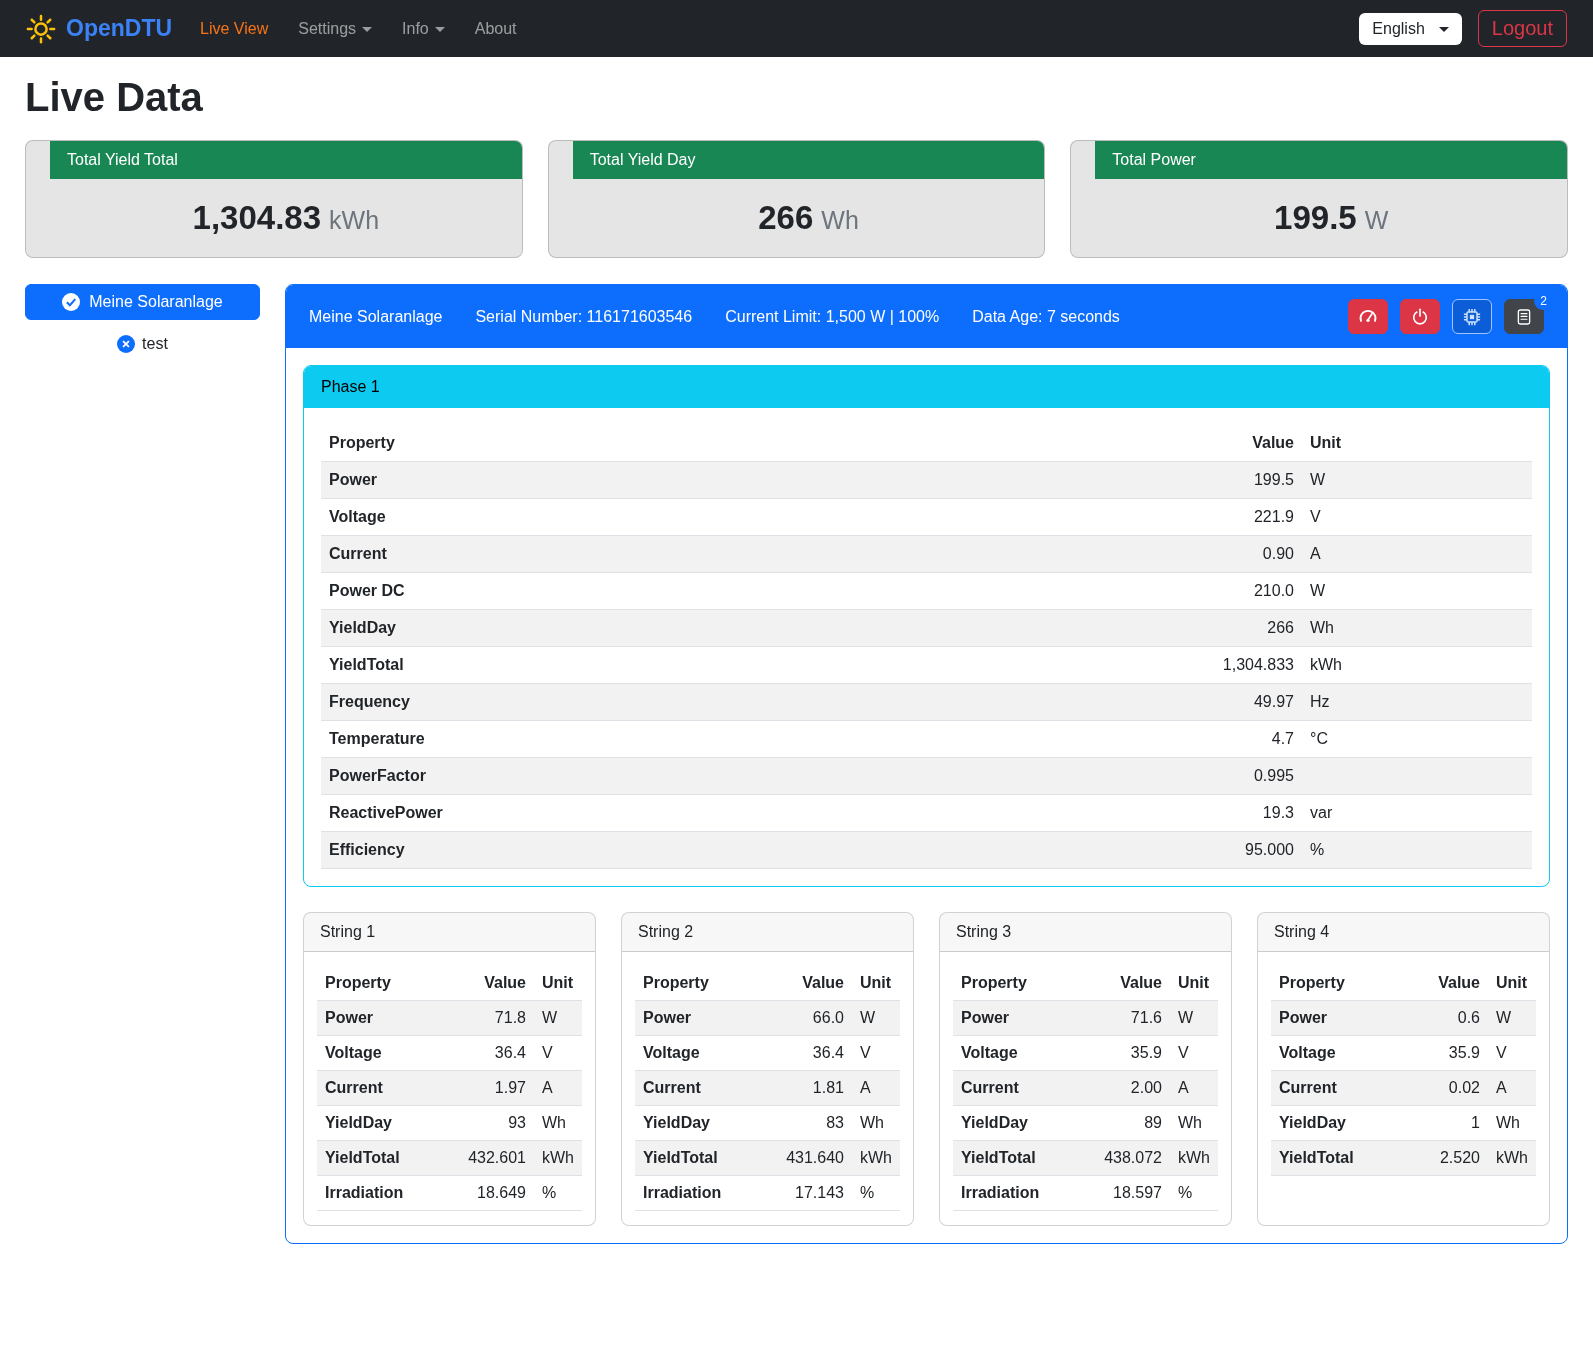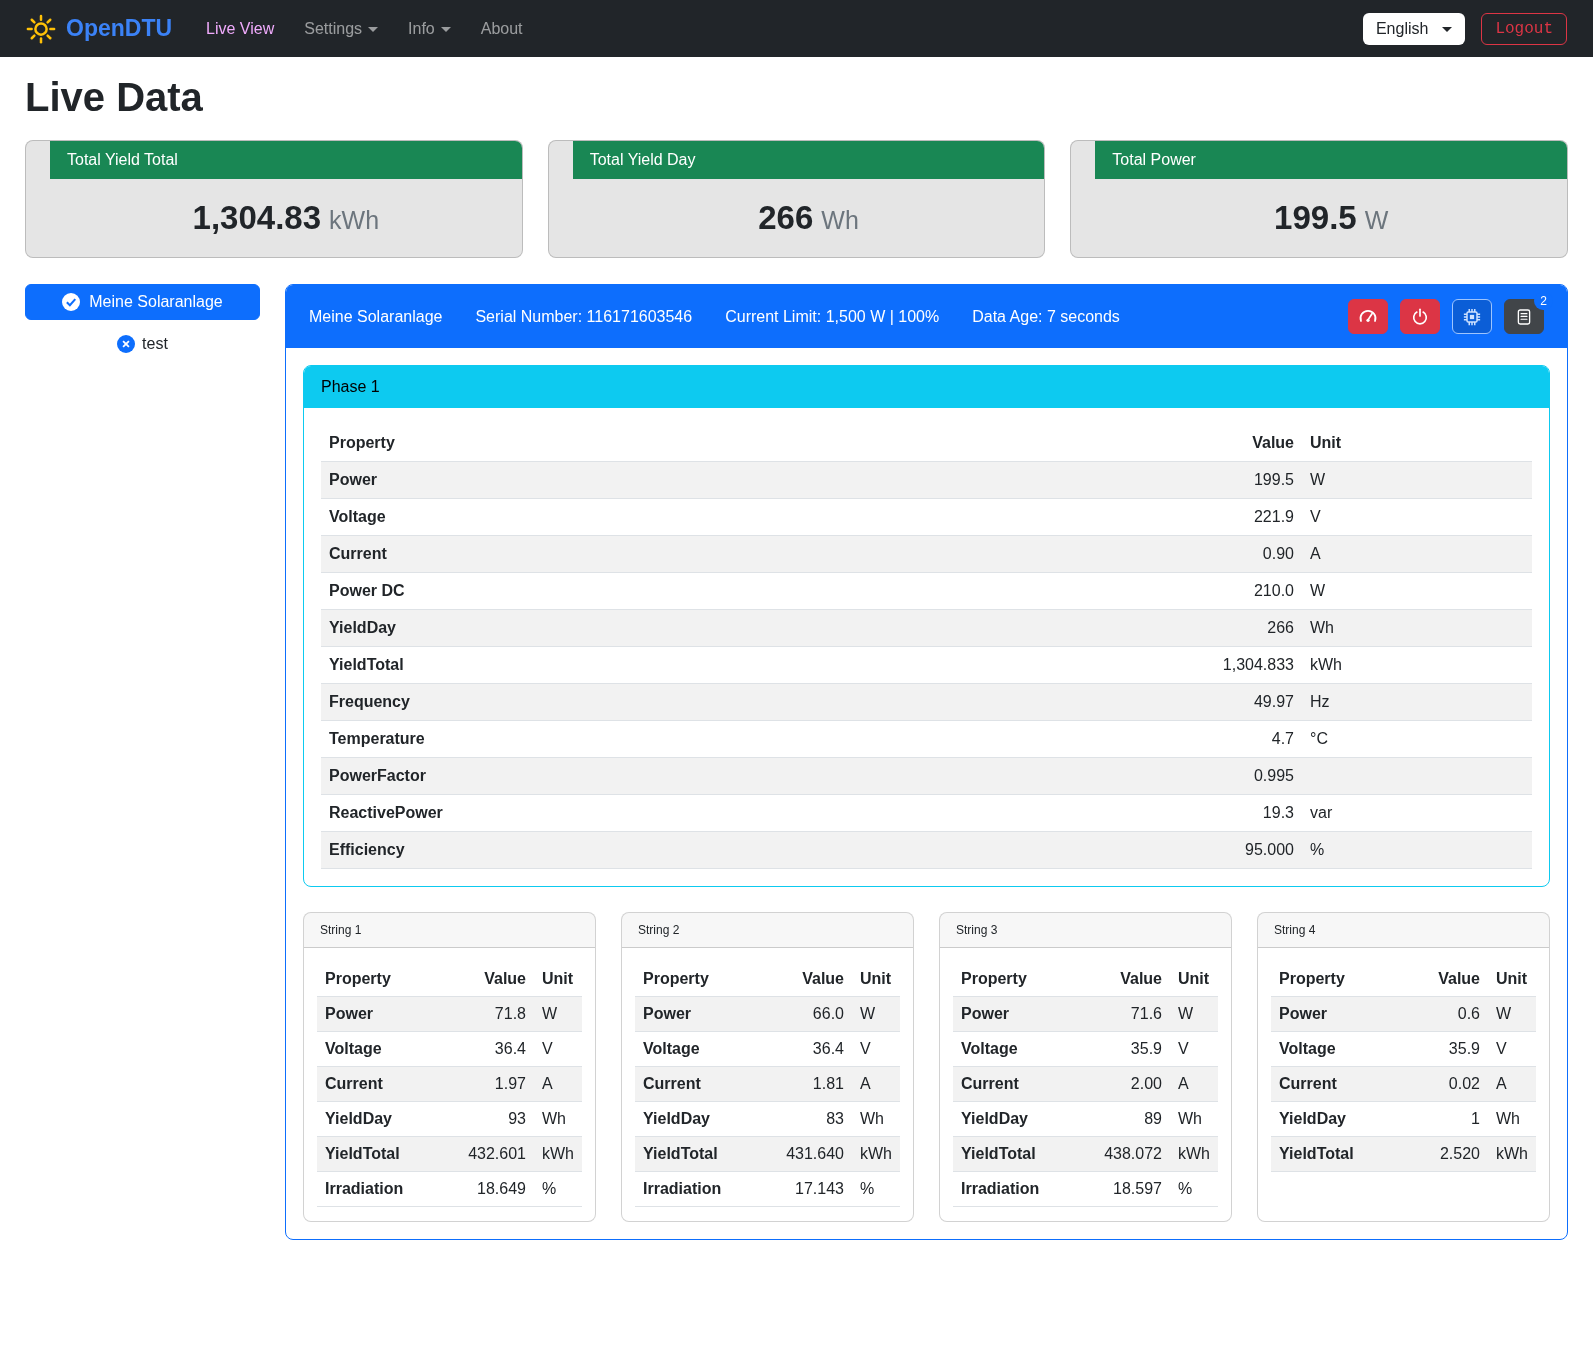--- a/index.html
+++ b/index.html
@@ -12,32 +12,32 @@
 
   
   .navbar {
     height: 57px; background: #212529;
     display: flex; align-items: center;
     padding: 0 26px;
   }
   .brand { display:flex; align-items:center; gap:10px; color:#3b82f6; font-size:23px; font-weight:700; cursor:pointer; }
   .nav-links { display:flex; align-items:center; gap:30px; margin-left:28px; }
   .nav-link { font-size:16px; color:rgba(255,255,255,.55); cursor:pointer; display:flex; align-items:center; gap:6px; }
-  .nav-link.active { color:#f0abfc;margin-left:6px; }
+  .nav-link.active { color:#f97316; }
   .caret-down { width:0; height:0; border-left:5px solid transparent; border-right:5px solid transparent; border-top:5px solid rgba(255,255,255,.55); margin-top:2px; }
   .nav-right { margin-left:auto; display:flex; align-items:center; gap:16px; }
   .lang-select {
     background:#fff; color:#212529; border-radius:6px; padding:7px 13px;
     font-size:16px; display:flex; align-items:center; gap:14px; cursor:pointer;margin-left:28px;
   }
   .caret-dark { width:0; height:0; border-left:5px solid transparent; border-right:5px solid transparent; border-top:5px solid #212529; margin-top:2px; }
   .logout-btn {
     background:transparent; border:1px solid #dc3545; color:#dc3545;
-    font-size:16px; padding:6px 13px; border-radius:6px; cursor:pointer;
-    font-family:Liberation Mono, monospace;
+    font-size:20px; padding:6px 13px; border-radius:6px; cursor:pointer;
+    font-family:Liberation Sans, sans-serif;
   }
 
   
   .container { padding: 0 25px; }
   .page-title { font-size:40px; font-weight:600; margin:18px 0 20px; }
 
   
   .summary-row { display:flex; gap:25px; margin-bottom:26px; }
   .summary-card { flex:1; border:1px solid rgba(0,0,0,.175); border-radius:8px; overflow:hidden; background:#e5e5e5;padding-left:24px; }
   .summary-header { background:#198754; color:#fff; font-size:16px; padding:10px 17px; }
@@ -89,21 +89,21 @@
   th.value, td.value { text-align:right; }
   td.property { font-weight:700; }
   tbody tr:nth-child(odd) { background:rgba(0,0,0,.05); }
   .phase-table th.unit, .phase-table td.unit { width:230px; }
   .string-table th.unit, .string-table td.unit { width:46px; }
   .string-table th, .string-table td { padding:8px 8px; }
 
   
   .strings-row { display:flex; gap:25px; align-items:stretch; }
   .string-card { flex:1; border:1px solid rgba(0,0,0,.175); border-radius:8px; background:#fff; overflow:hidden; display:flex; flex-direction:column; }
-  .string-header { padding:10px 16px; font-size:12px; background:rgba(0,0,0,.03); border-bottom:1px solid rgba(0,0,0,.175); }
+  .string-header { padding:10px 16px; font-size:16px; background:rgba(0,0,0,.03); border-bottom:1px solid rgba(0,0,0,.175); }
   .string-body { padding:14px 13px; }
 
   svg { display:block; }
 </style>
 </head>
 <body>
 
 <nav class="navbar">
   <div class="brand">
     <span>

